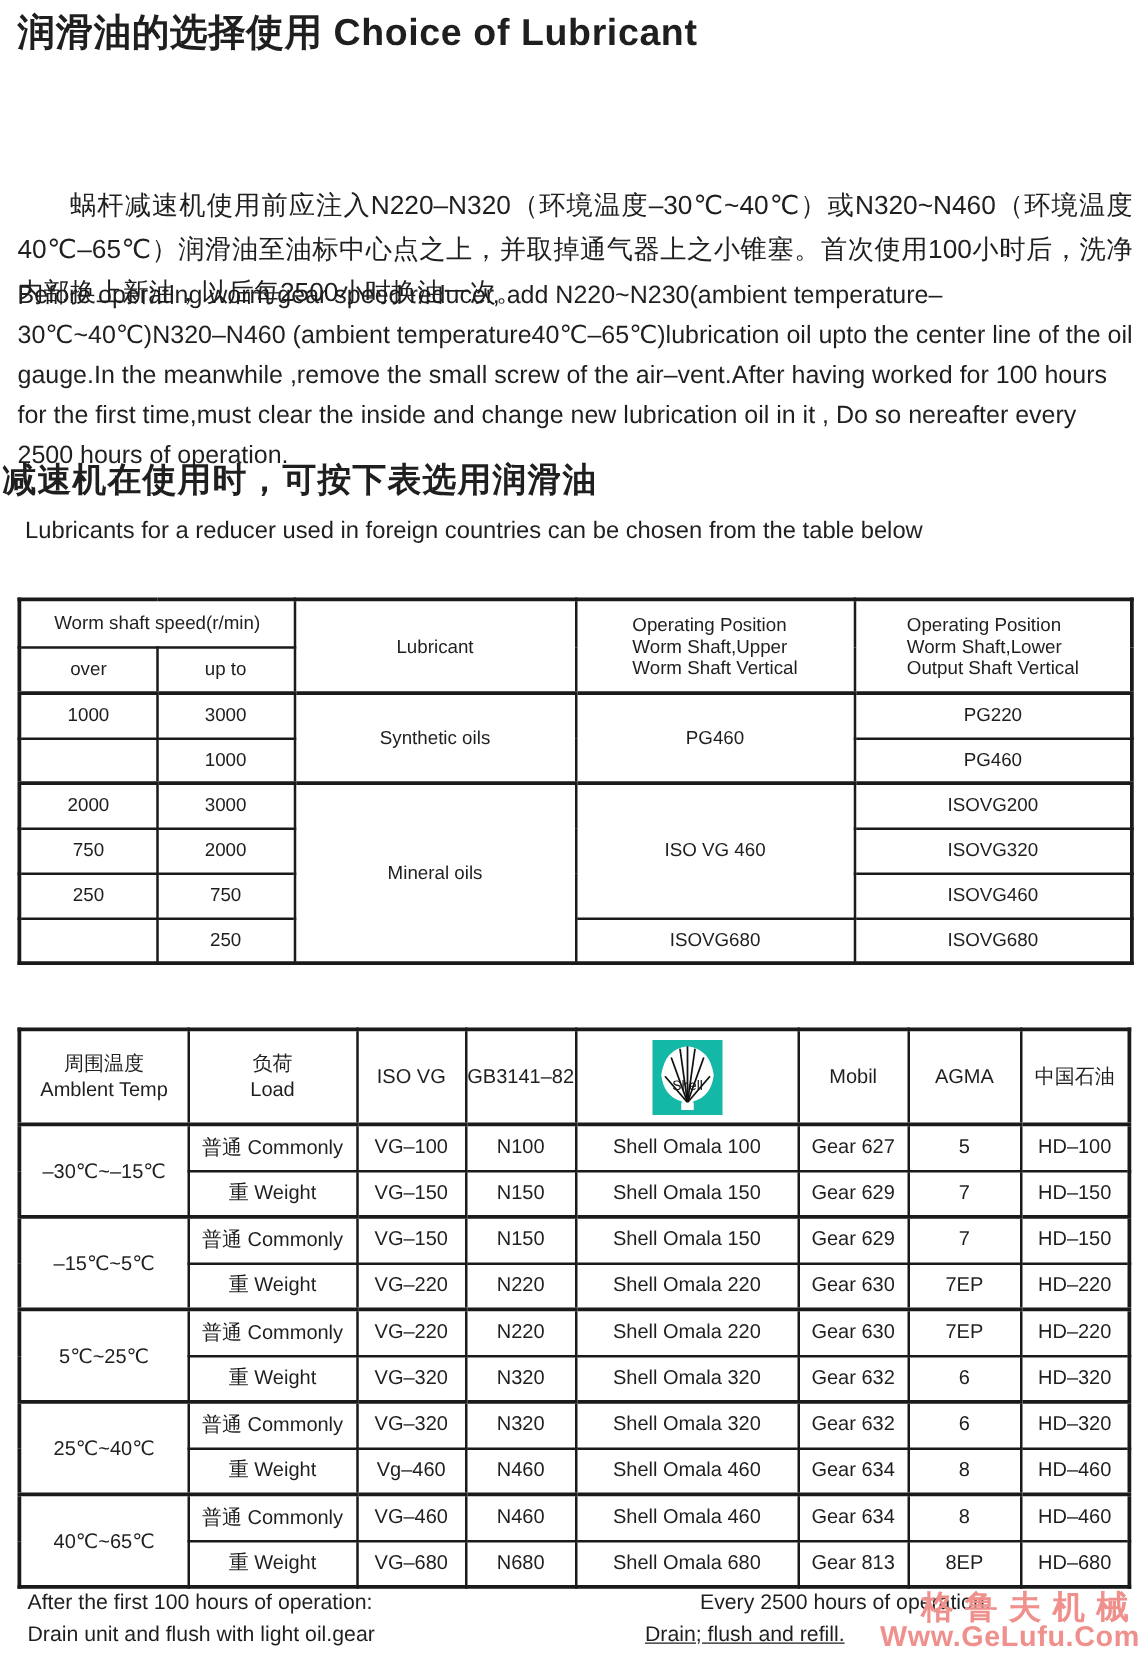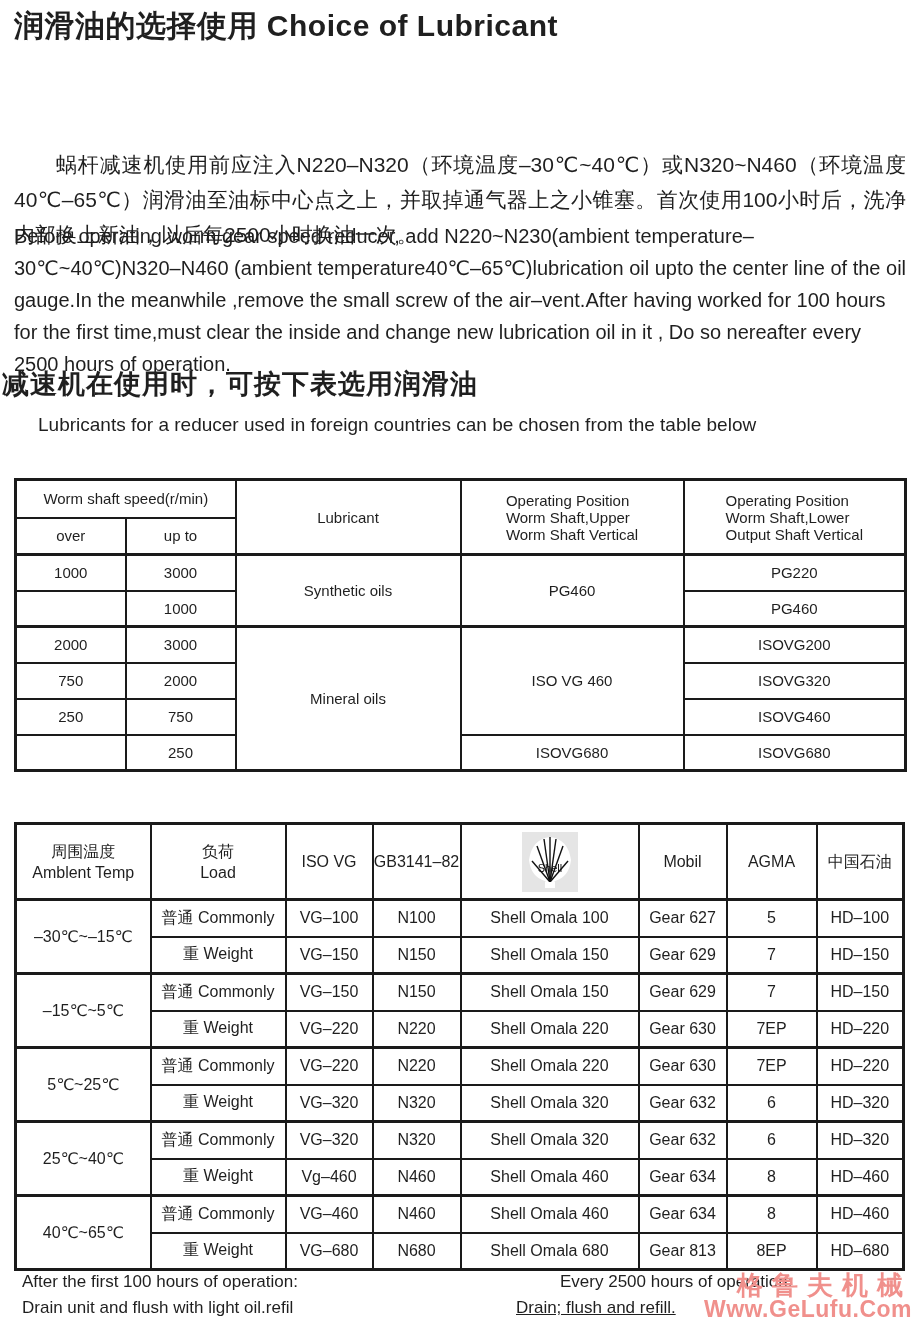--- a/index.html
+++ b/index.html
@@ -7,21 +7,21 @@
     width:918px;height:1324px;position:relative;background:#ffffff;
     font-family:"Liberation Sans","DejaVu Sans",sans-serif;color:#1f1f1f;
     overflow:hidden;
   }
   .abs{position:absolute;}
   .page-title{left:14px;top:6px;font-size:30px;font-weight:bold;letter-spacing:0.5px;}
   .intro-cn{left:14px;top:103px;width:892px;font-size:21px;line-height:35px;
     text-indent:42px;text-align:justify;margin-top:44px;}
   .intro-en{left:14px;top:220px;width:896px;font-size:20px;line-height:32px;}
   .sec-cn{left:2px;top:366px;font-size:27px;font-weight:bold;letter-spacing:1px;}
-  .sec-en{left:38px;top:414px;font-size:19px;}
+  .sec-en{left:20px;top:414px;font-size:19px;}
 
   table{border-collapse:collapse;table-layout:fixed;}
   td{border:2px solid #1a1a1a;text-align:center;vertical-align:middle;
      padding:0;overflow:hidden;}
   .t1{left:14px;top:478px;width:890px;border:3px solid #1a1a1a;}
   .t2{left:14px;top:822px;width:888px;border:3px solid #1a1a1a;}
   .t1 td{font-size:15px;}
   .t1 .h1{height:38px;}
   .t1 .h2{height:37px;}
   .t1 .dr{height:36px;}
@@ -31,21 +31,21 @@
   .poscell{font-size:13px;line-height:17px;}
   .poscell span{display:inline-block;text-align:left;white-space:pre-line;}
   .thick-top td{border-top:3px solid #1a1a1a;}
 
   .t2 .hrow{height:76px;}
   .t2 .dr{height:37px;}
   .t2 td{font-size:16px;}
   .t2 .hcell{font-size:16px;line-height:21px;}
   .gsep td{border-top:3px solid #1a1a1a;}
 
-  .shell-box{width:56px;height:60px;background:#e5e5e5;margin:0 auto;
+  .shell-box{width:56px;height:60px;background:#14b8a6;margin:0 auto;
     display:flex;align-items:center;justify-content:center;}
 
   .foot-l1{left:22px;top:1272px;font-size:17px;}
   .foot-l2{left:22px;top:1298px;font-size:17px;}
   .foot-r1{left:516px;top:1272px;font-size:17px;margin-left:44px;}
   .foot-r2{left:516px;top:1298px;font-size:17px;text-decoration:underline;}
   .wm{right:6px;text-align:right;color:#f0908c;font-weight:bold;}
   .wm1{top:1268px;font-size:26px;letter-spacing:9px;}
   .wm2{top:1296px;font-size:23px;letter-spacing:0.5px;text-align:right;}
 </style>
@@ -261,18 +261,18 @@
     <td>N680</td>
     <td>Shell Omala 680</td>
     <td>Gear 813</td>
     <td>8EP</td>
     <td>HD–680</td>
   </tr>
 </tbody>
   </table>
 
 <div class="abs foot-l1">After the first 100 hours of operation:</div>
-<div class="abs foot-l2">Drain unit and flush with light oil.refil</div>
+<div class="abs foot-l2">Drain unit and flush with light oil.gear</div>
 <div class="abs foot-r1">Every 2500 hours of operation:</div>
 <div class="abs foot-r2">Drain; flush and refill.</div>
 
 <div class="abs wm wm1">格鲁夫机械</div>
 <div class="abs wm wm2">Www.GeLufu.Com</div>
 
 </body></html>

